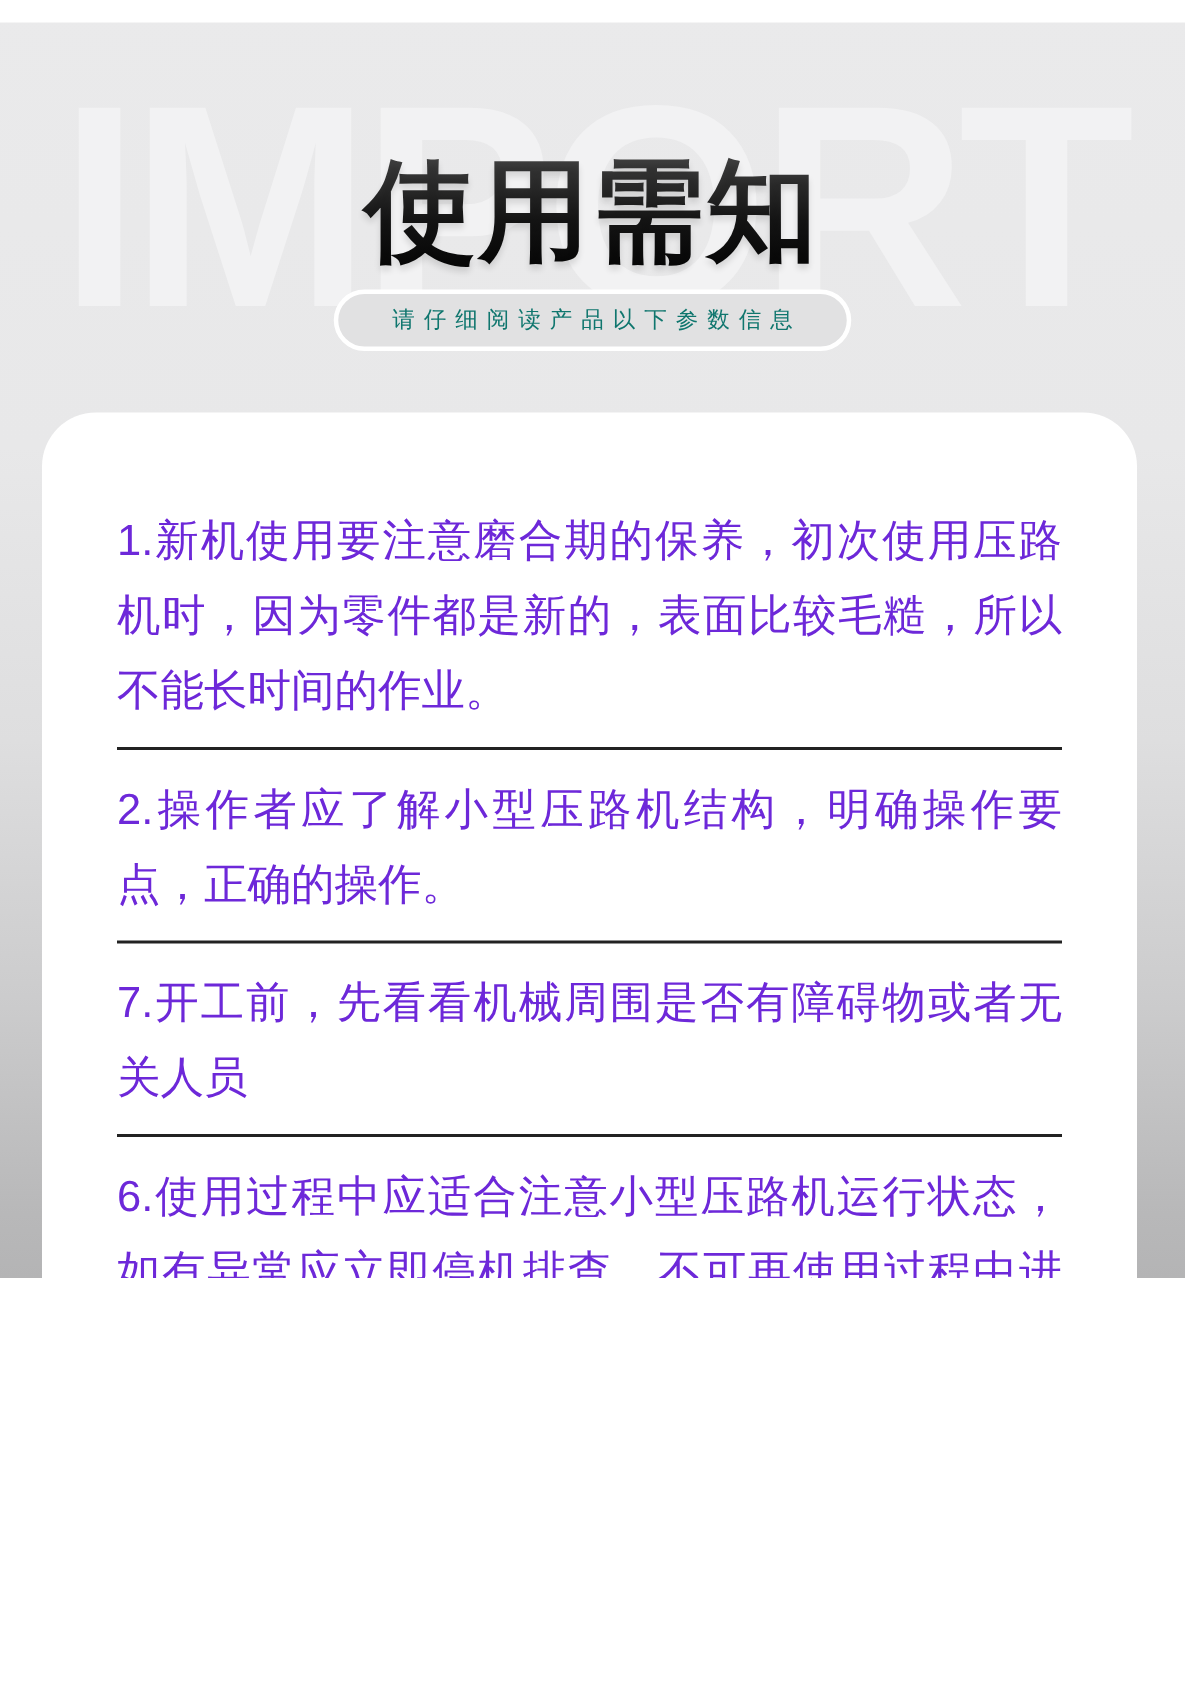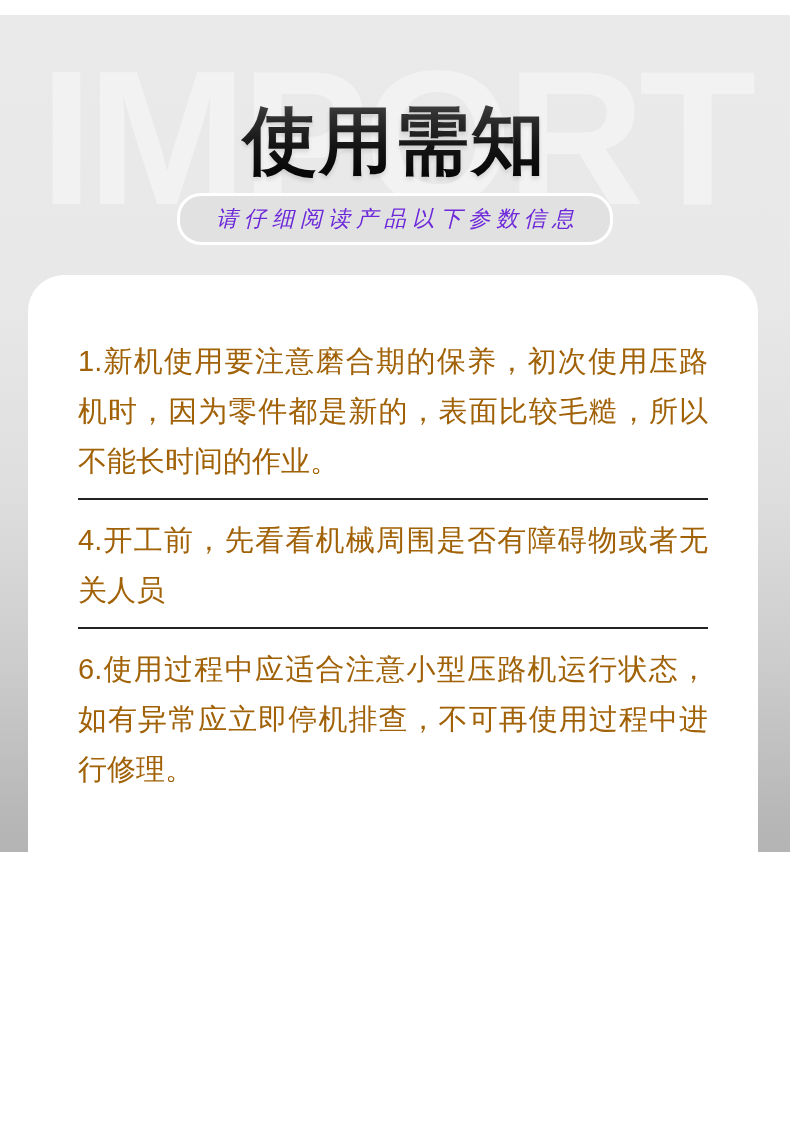--- a/index.html
+++ b/index.html
@@ -53,41 +53,40 @@
   }
   .subtitle-pill {
     position: absolute;
     top: 193px;
     left: 50%;
     transform: translateX(-50%);
     padding: 8px 30px 8px 36px;
     border: 3px solid #ffffff;
     border-radius: 24px;
     background: #e1e1e2;
-    font-size: 22px;
+    font-size: 15px;
     font-weight: 500;
     letter-spacing: 6px;
-    color: #6d28d9;
+    color: #0f766e;
     white-space: nowrap;
-    font-style: italic;
   }
   .card {
     position: absolute;
     top: 275px;
     left: 28px;
     width: 730px;
     height: 827px;
     background: #ffffff;
     border-radius: 36px;
     padding: 46px 50px 0 50px;
   }
   .notice-item {
     font-size: 29px;
     line-height: 50px;
-    color: #a16207;
+    color: #6d28d9;
     padding: 15px 0 12px 0;
     border-bottom: 2px solid #222222;
     text-align: justify;
   }
   .notice-item:last-child {
     border-bottom: none;
   }
 </style>
 </head>
 <body>
@@ -97,17 +96,18 @@
 
   <div class="watermark">IMPORT</div>
 
   <h1 class="title">使用需知</h1>
 
   <div class="subtitle-pill">请仔细阅读产品以下参数信息</div>
 
   <div class="card">
     <div id="notice-list">
         <div class="notice-item">1.新机使用要注意磨合期的保养，初次使用压路机时，因为零件都是新的，表面比较毛糙，所以不能长时间的作业。</div>
-        <div class="notice-item">4.开工前，先看看机械周围是否有障碍物或者无关人员</div>
+        <div class="notice-item">2.操作者应了解小型压路机结构，明确操作要点，正确的操作。</div>
+        <div class="notice-item">7.开工前，先看看机械周围是否有障碍物或者无关人员</div>
         <div class="notice-item">6.使用过程中应适合注意小型压路机运行状态，如有异常应立即停机排查，不可再使用过程中进行修理。</div>
       </div>
   </div>
 </div>
 
 </body></html>

